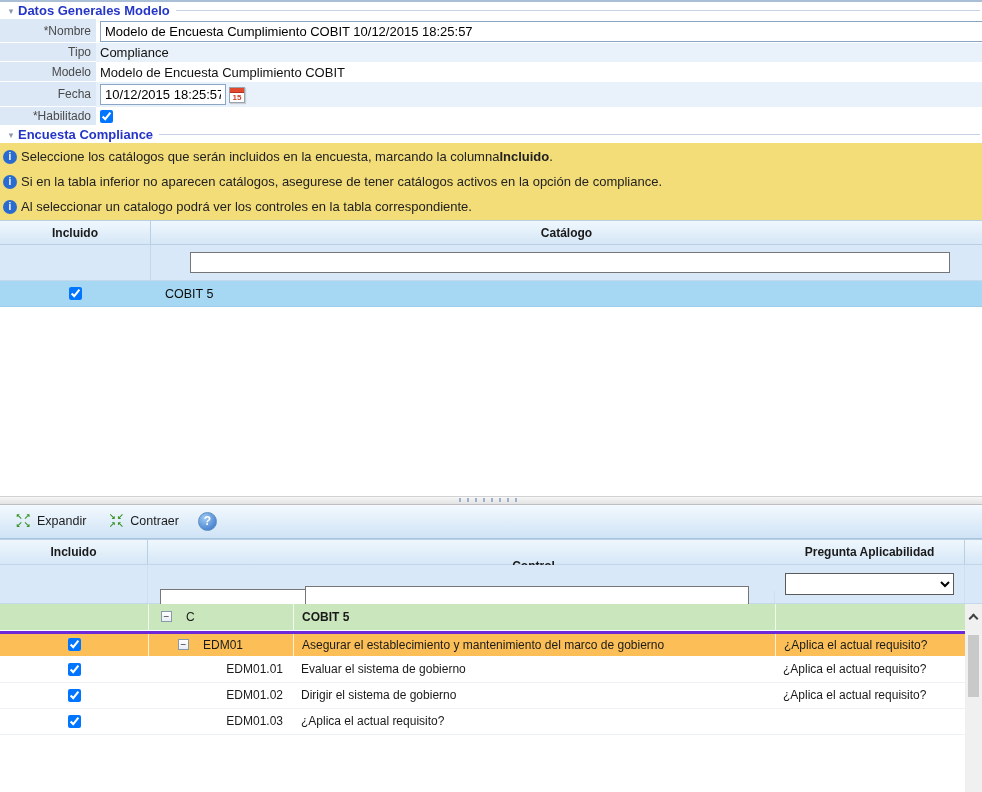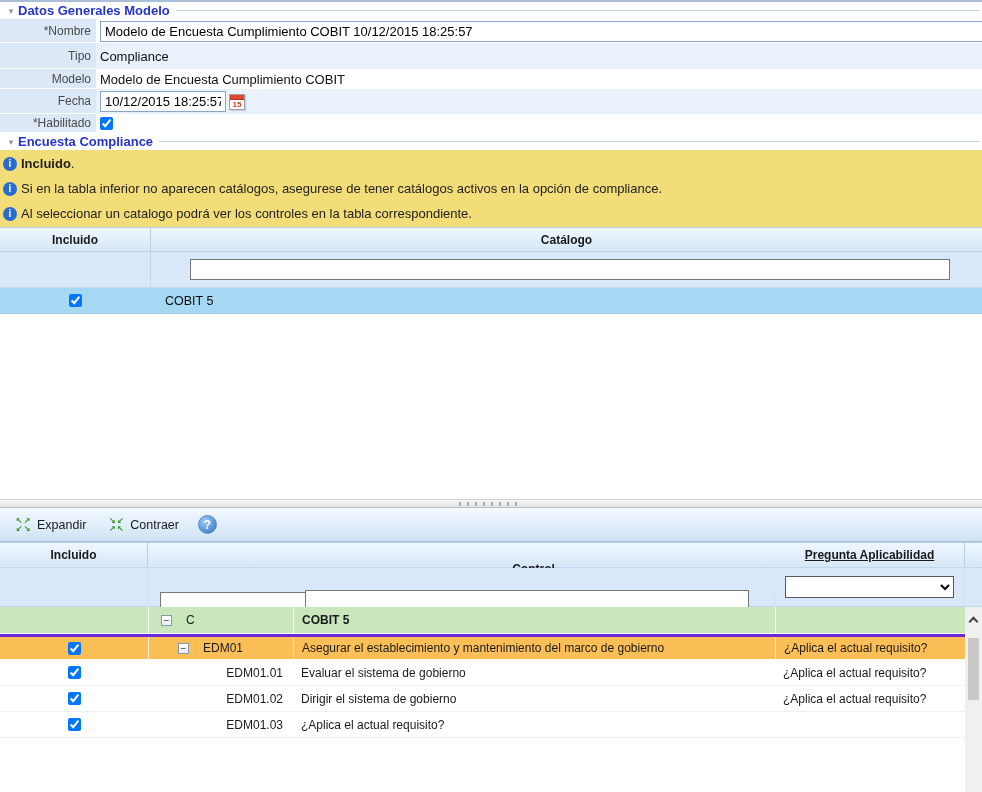--- a/index.html
+++ b/index.html
@@ -19,21 +19,21 @@
   
   .form { flex: none; }
   .form-row { display: flex; align-items: stretch; }
   .form-row.tint { background: #e9f1fa; }
   .form-label {
     width: 96px; flex: none; background: #dce8f6; color: #4a4a4a;
     display: flex; align-items: center; justify-content: flex-end;
     padding-right: 5px; border-bottom: 1px solid #fff; font-size: 12px;
   }
   .form-value { flex: 1; display: flex; align-items: center; padding-left: 4px; font-size: 13px; color: #111; }
-  .h25 { height: 24px; } .h20 { height: 26px; } .h21 { height: 20px; } .h26 { height: 25px; } .h19 { height: 19px; }
+  .h25 { height: 24px; } .h20 { height: 19px; } .h21 { height: 20px; } .h26 { height: 25px; } .h19 { height: 19px; }
   .text-input {
     height: 21px; border: 1px solid #8aa5c6; background: #fff; font-family: "Liberation Sans", sans-serif;
     font-size: 13px; padding: 0 4px; outline: none;
   }
   .nombre-input { flex: 1; margin-right: -1px; }
   .fecha-input { width: 126px; }
   .cal-btn { width: 19px; height: 19px; margin-left: 3px; background: none; border: none; padding: 0; cursor: pointer; }
   .cal { width: 16px; height: 16px; border: 1px solid #9aa4ae; background: #fff; box-shadow: 1px 1px 1px #c9ccd2; display: flex; flex-direction: column; }
   .cal-top { height: 5px; background: #e2482e; border-bottom: 1px solid #b53220; flex: none; }
   .cal-day { flex: 1; color: #cf4128; font-size: 8px; line-height: 9px; text-align: center; font-weight: bold; }
@@ -87,21 +87,21 @@
     font-weight: bold; font-size: 12px; display: flex; align-items: center; justify-content: center;
   }
 
   
   .ctl-header {
     height: 26px; flex: none; display: flex; font-weight: bold;
     background: linear-gradient(#eff7fd, #d6e7f7);
     border-top: 1px solid #b9cfe4; border-bottom: 1px solid #c2d6ea;
   }
   .ctl-header > div { display: flex; align-items: center; justify-content: center; border-right: 1px solid #b9cfe4; }
-  .cw1 { width: 148px; flex: none; } .cw2 { width: 145px; flex: none; margin-top: 31px; } .cw3 { width: 482px; flex: none; margin-top: 26px; } .cw4 { width: 190px; flex: none; text-decoration: underline; } .cw5 { width: 17px; flex: none; border-right: none !important; }
+  .cw1 { width: 148px; flex: none; } .cw2 { width: 145px; flex: none; margin-top: 31px; } .cw3 { width: 482px; flex: none; margin-top: 26px; } .cw4 { width: 190px; flex: none; } .cw5 { width: 17px; flex: none; border-right: none !important; }
   .ctl-filter { height: 39px; flex: none; display: flex; background: #d9e8f8; border-bottom: 1px solid #c4d8ec; }
   .ctl-filter > div { display: flex; align-items: center; border-right: 1px solid #cddff1; }
   .sec-filter-input { flex: 1; margin: 0 8px 0 12px; }
   .ctl-filter-input { flex: 1; margin: 0 25px 0 12px; }
   .preg-select {
     flex: 1; margin: 0 10px; height: 22px; border: 1px solid #5a5a5a; background: #fff;
     font-family: "Liberation Sans", sans-serif; font-size: 12px; outline: none;
   }
   .ctl-body { flex: 1; display: flex; min-height: 0; }
   .rows-area { width: 965px; flex: none; display: flex; flex-direction: column; }
@@ -179,20 +179,21 @@
 
   <div class="sec-header">
     <span class="collapse-arrow">▾</span>
     <span class="sec-title">Encuesta Compliance</span>
     <span class="sec-rule"></span>
   </div>
 
   <div class="notes">
     <div class="note">
       <span class="info-icon">i</span>
+      <span>Seleccione los catálogos que serán incluidos en la encuesta, marcando la columna </span>
         <b>Incluido</b>
         <span>.</span>
     </div>
     <div class="note">
       <span class="info-icon">i</span>
       <span>Si en la tabla inferior no aparecen catálogos, asegurese de tener catálogos activos en la opción de compliance.</span>
     </div>
     <div class="note">
       <span class="info-icon">i</span>
       <span>Al seleccionar un catalogo podrá ver los controles en la tabla correspondiente.</span>

